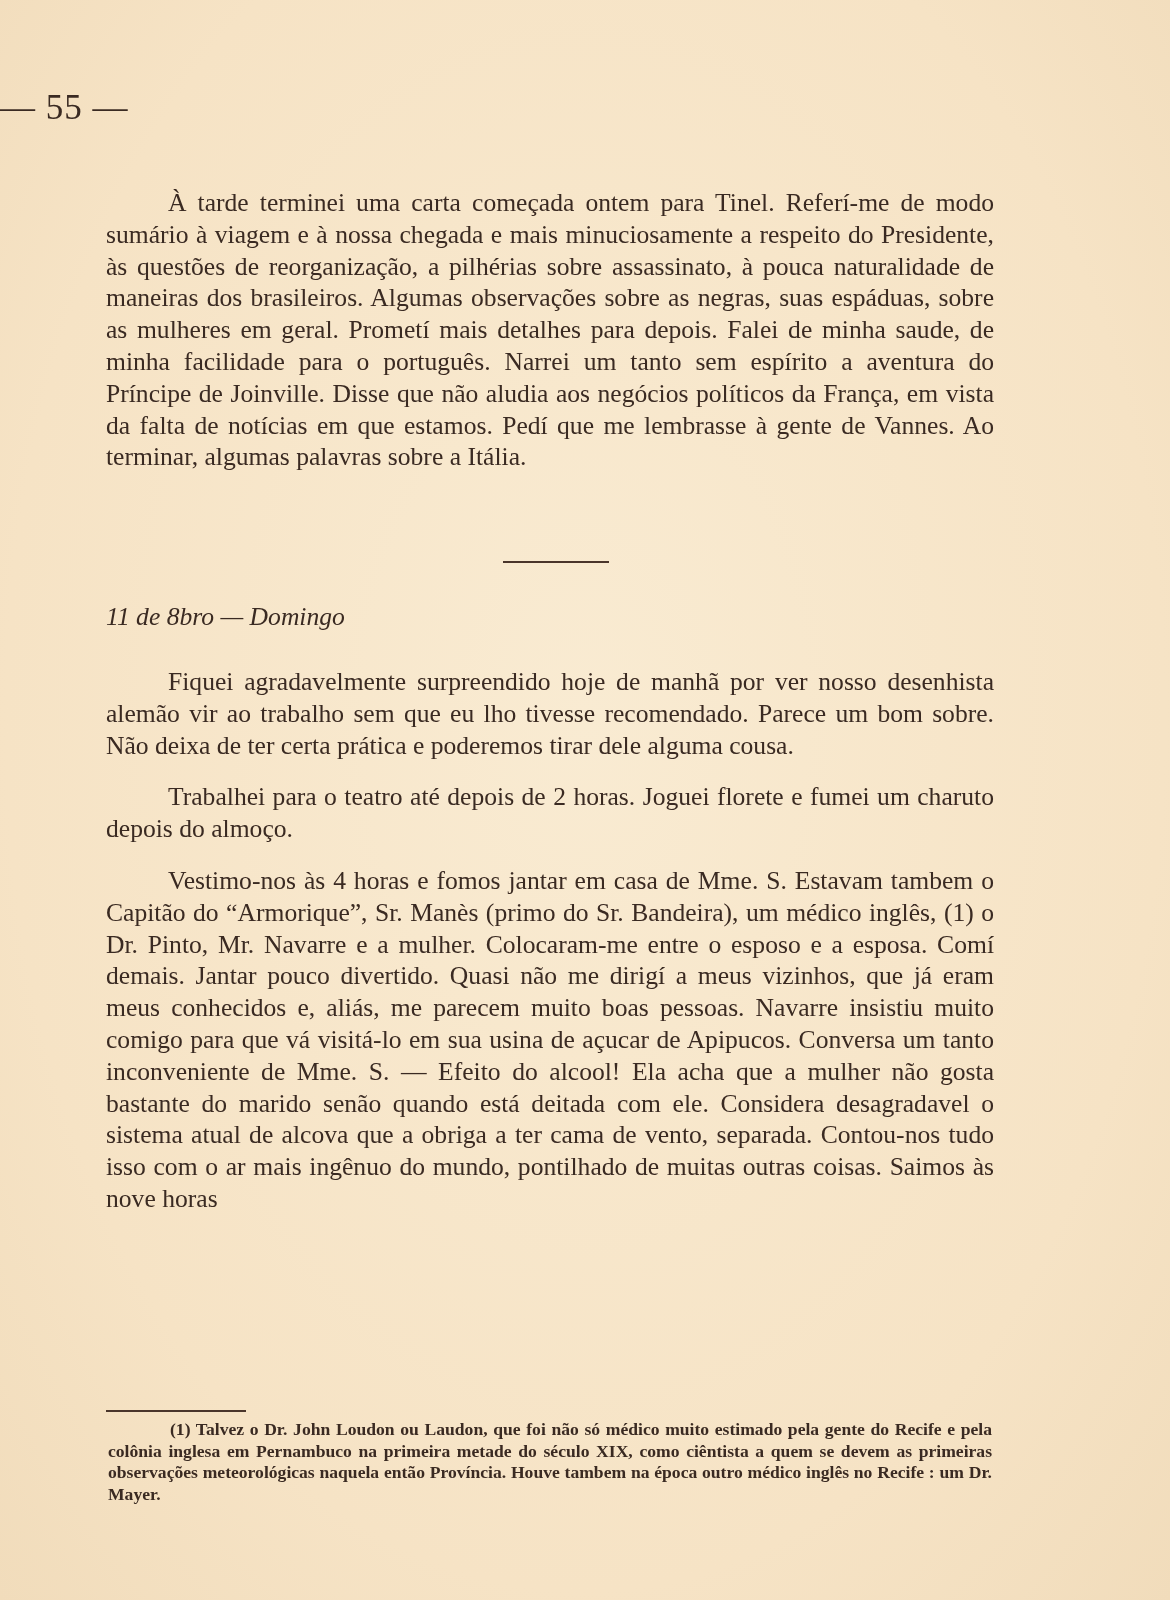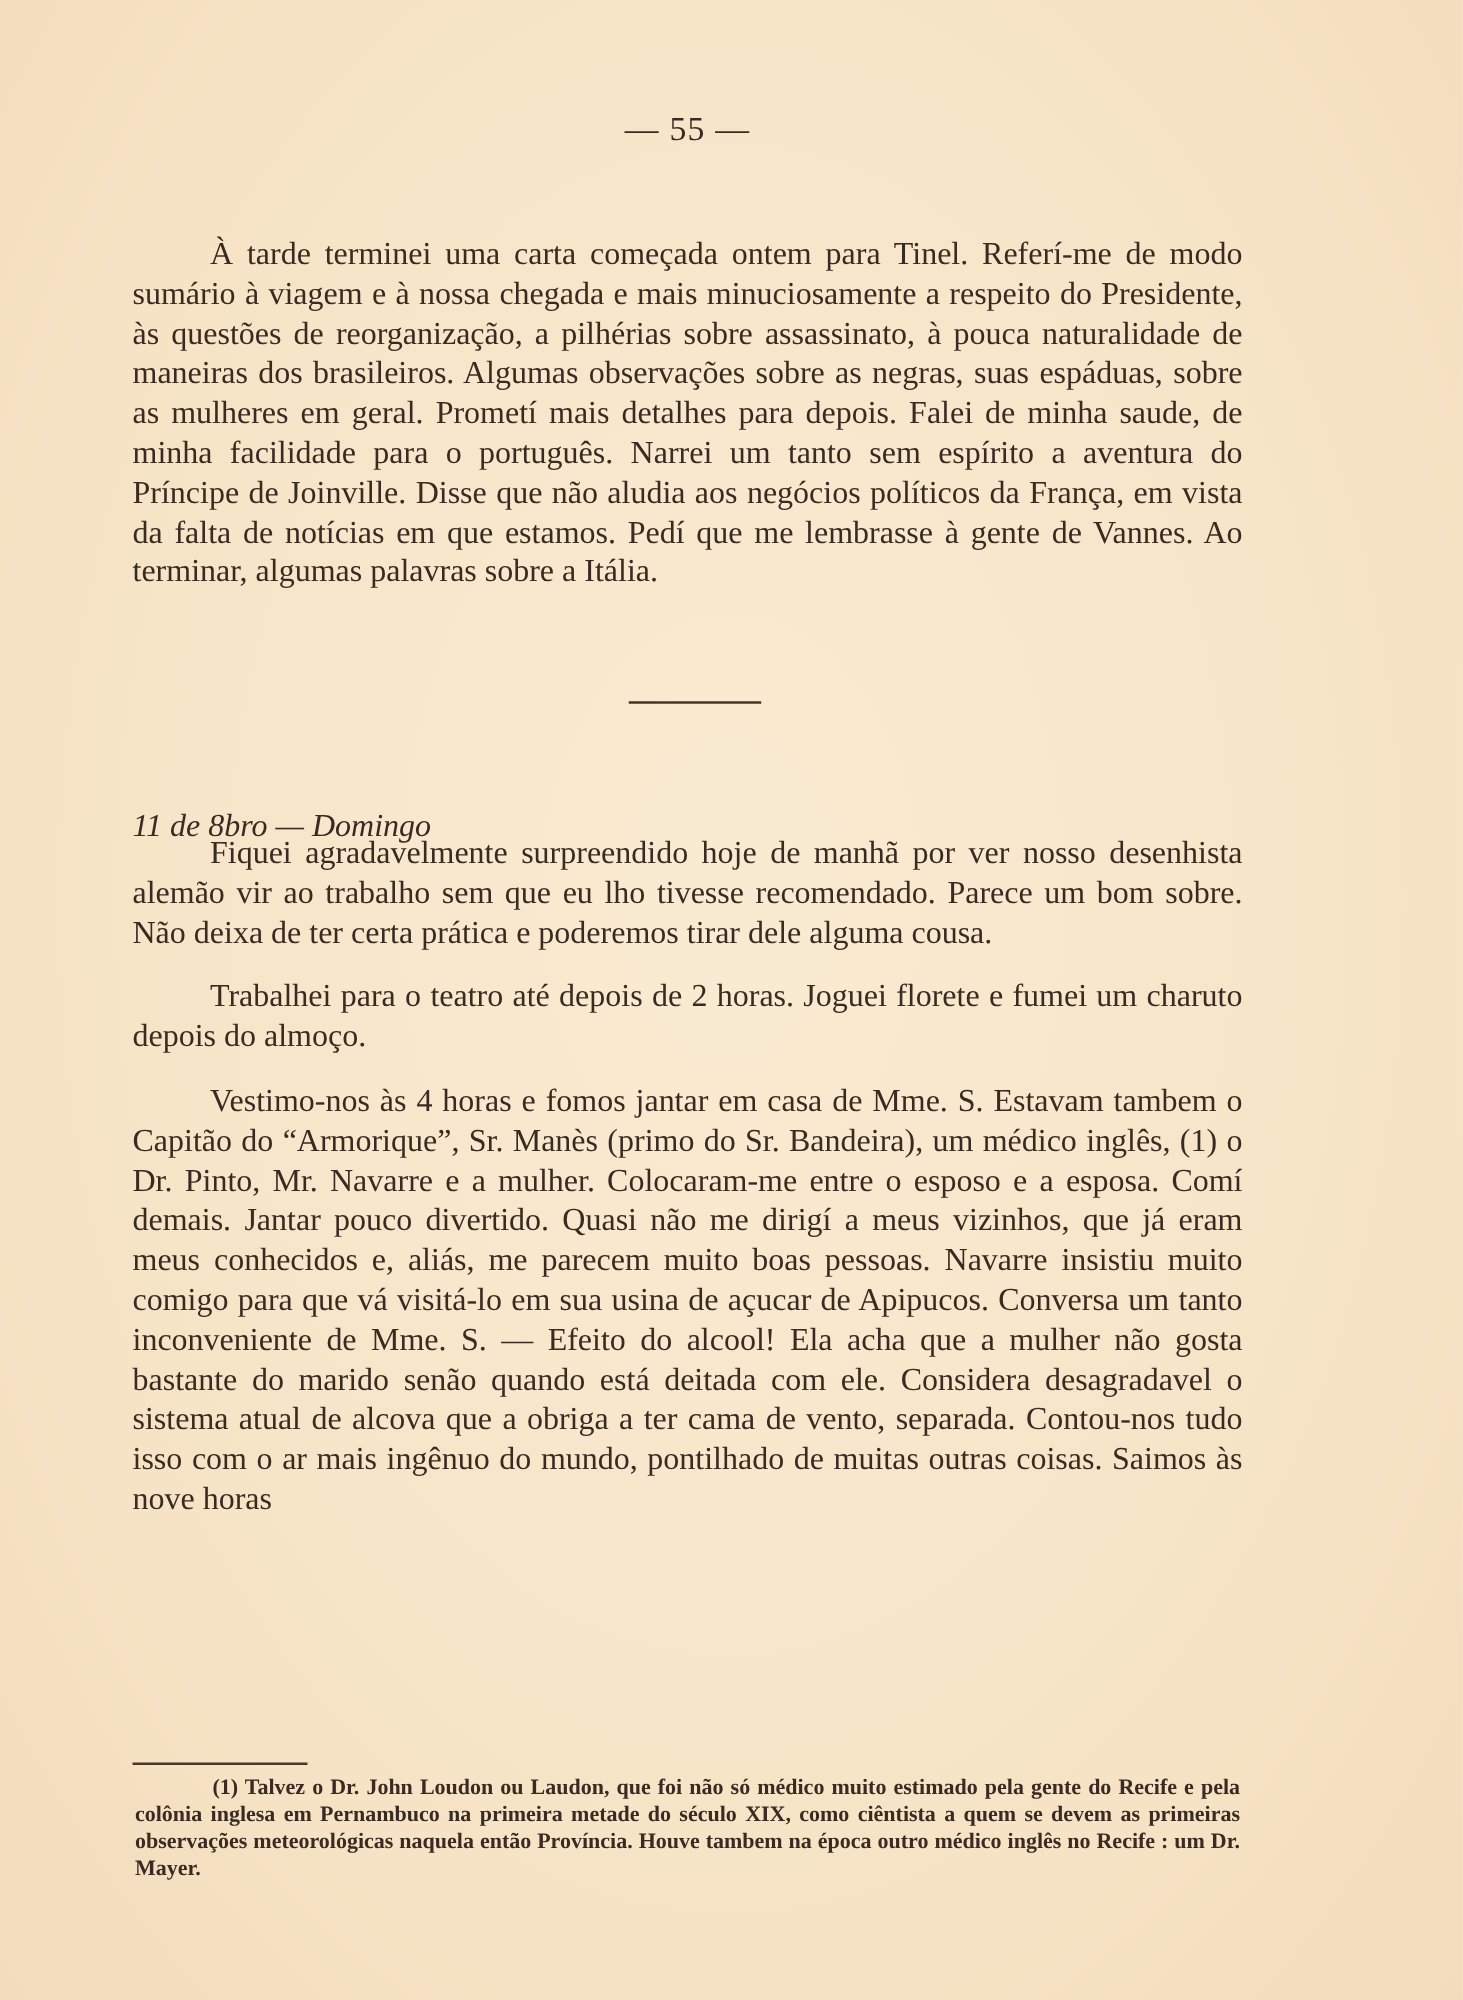--- a/index.html
+++ b/index.html
@@ -10,36 +10,36 @@
     overflow: hidden;
     font-family: "Liberation Serif", "DejaVu Serif", serif;
     color: #3a2a22;
   }
   .page {
     position: absolute; left: 0; top: 0; width: 1170px; height: 1600px;
     background: radial-gradient(ellipse at 50% 45%, #f9ebd2 0%, #f6e3c5 70%, #f1dcbb 100%);
   }
   .page-number {
     position: absolute; top: 88px; left: 0; width: 1100px;
-    text-align: center; font-size: 27px; letter-spacing: 1px;
+    text-align: left; font-size: 35px; letter-spacing: 1px;
   }
   .body-text {
     position: absolute; left: 106px; width: 888px;
     font-size: 25.6px; line-height: 31.8px;
     text-align: justify;
   }
   .body-text p { margin: 0; text-indent: 62px; }
   #block1 { top: 155px; margin-top: 32px; }
   .divider {
     position: absolute; left: 503px; top: 561px; width: 106px; height: 0;
     border-top: 2px solid #4a352b;
   }
   .date-heading {
     position: absolute; left: 106px; top: 602px;
-    font-style: italic; font-size: 25.6px; margin-top: 44px;
+    font-style: italic; font-size: 25.6px;
   }
   #block2 { top: 666px; }
   #block2 p + p { margin-top: 20px; }
   .fn-rule {
     position: absolute; left: 106px; top: 1410px; width: 140px; height: 0;
     border-top: 2px solid #4a352b;
   }
   .footnote {
     position: absolute; left: 106px; top: 1417px; width: 888px;
     font-size: 17.6px; line-height: 21.6px; text-align: justify;

